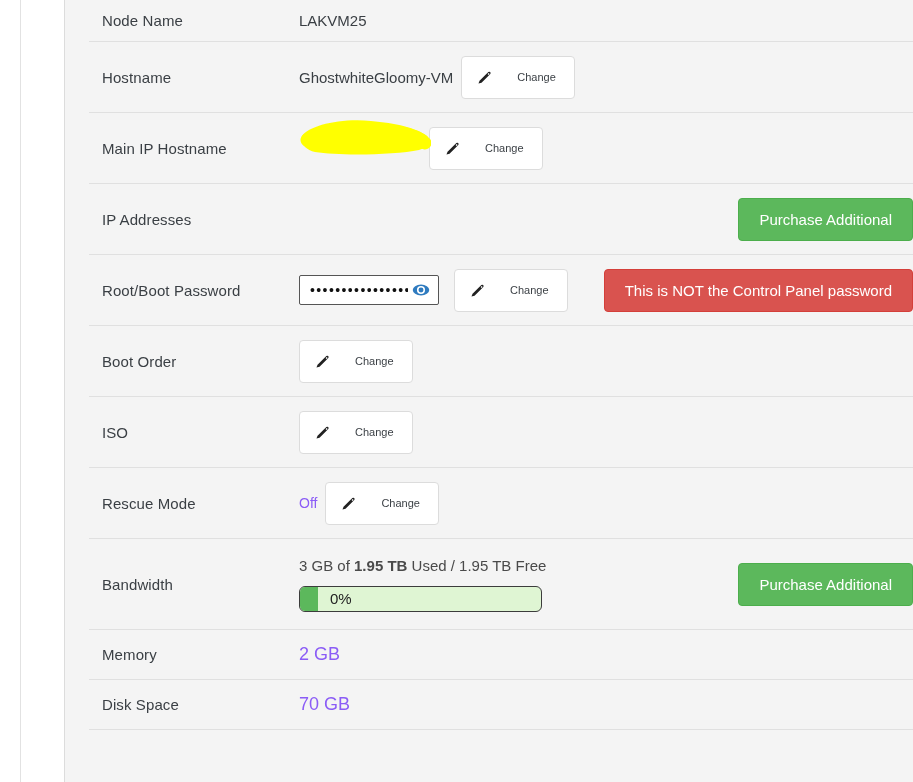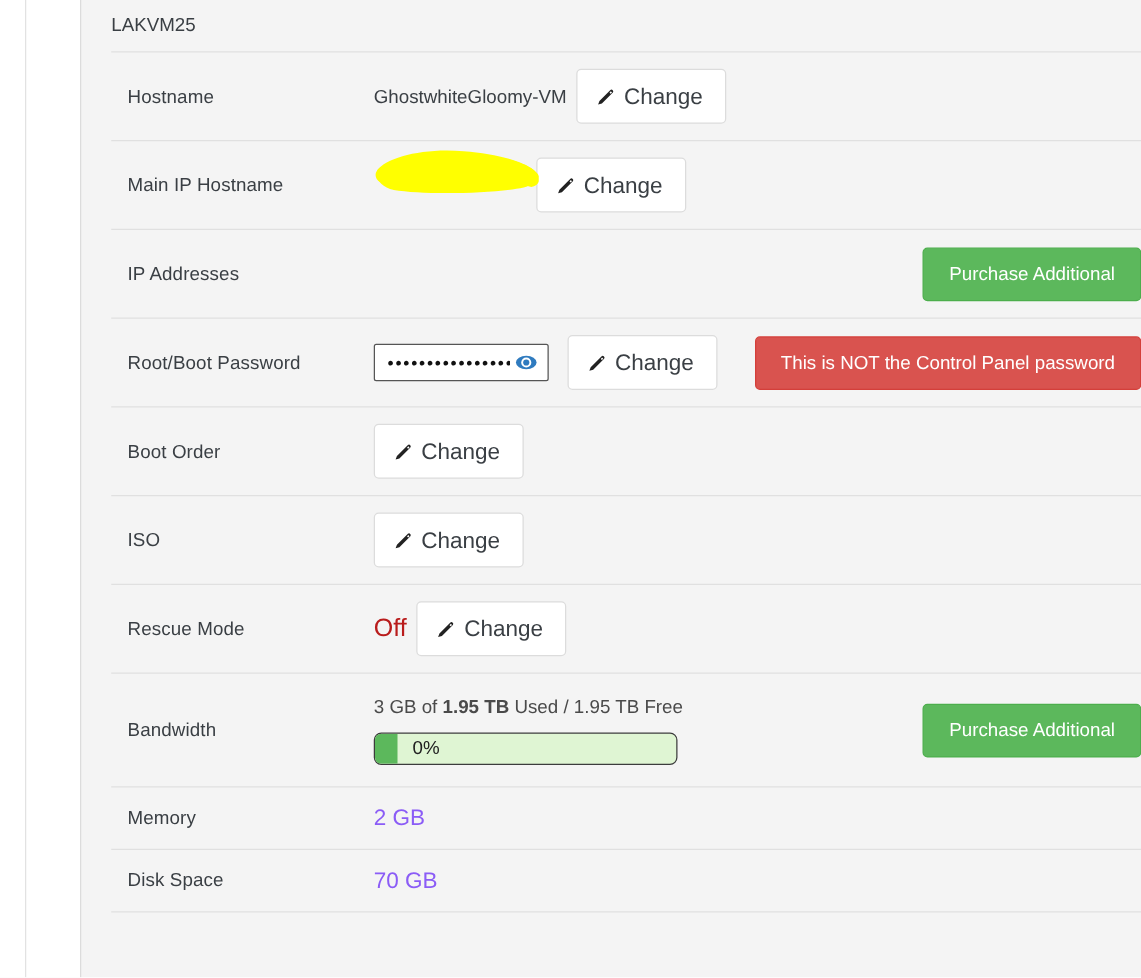--- a/index.html
+++ b/index.html
@@ -78,26 +78,26 @@
     min-height: 1px;
   }
 
   .value-text { color: #3a3f44; font-size: 15px; }
   .value-bold { font-weight: normal; color: #8b5cf6; font-size: 18px; }
 
   
   .btn-change {
     display: inline-flex;
     align-items: center;
-    gap: 6px;
+    gap: 24px;
     background: #ffffff;
     border: 1px solid #dcdcdc;
     border-radius: 4px;
     padding: 12px 18px 12px 14px;
-    font-size: 18px;
+    font-size: 11px;
     color: #3a3f44;
     cursor: pointer;
     line-height: 1;
     box-sizing: border-box;
     white-space: nowrap;
   }
   .btn-change .pencil { display: inline-block; width: 17px; height: 17px; flex: 0 0 17px; }
 
   .btn-green {
     background: #5cb85c;
@@ -176,21 +176,21 @@
     position: relative;
     font-size: 15px;
     color: #222;
     margin-left: 30px;
     z-index: 2;
   }
 
   .bw-stack { display: flex; flex-direction: column; gap: 12px; padding: 14px 0; }
   .bw-text { font-size: 15px; color: #4a4a4a; white-space: nowrap; }
 
-  .off-text { color: #b91c1c; font-size: 20px; margin-right: 8px; }
+  .off-text { color: #8b5cf6; font-size: 14px; margin-right: 8px; }
 
   
   .redaction {
     position: absolute;
     left: 0px;
     top: -18px;
     width: 132px;
     height: 40px;
     pointer-events: none;
     z-index: 5;
@@ -206,20 +206,21 @@
 <body>
 
 <div class="page">
 
   <div class="rail-line-1"></div>
 
   <div class="panel">
     <div class="table">
 
       <div class="row first" style="height:41px">
+        <div class="cell-label">Node Name</div>
         <div class="cell-value">
           <span class="value-text">LAKVM25</span>
         </div>
       </div>
 
       <div class="row" style="height:71px">
         <div class="cell-label">Hostname</div>
         <div class="cell-value">
           <span class="value-text" style="margin-right:8px">GhostwhiteGloomy-VM</span>
           <button class="btn-change">

